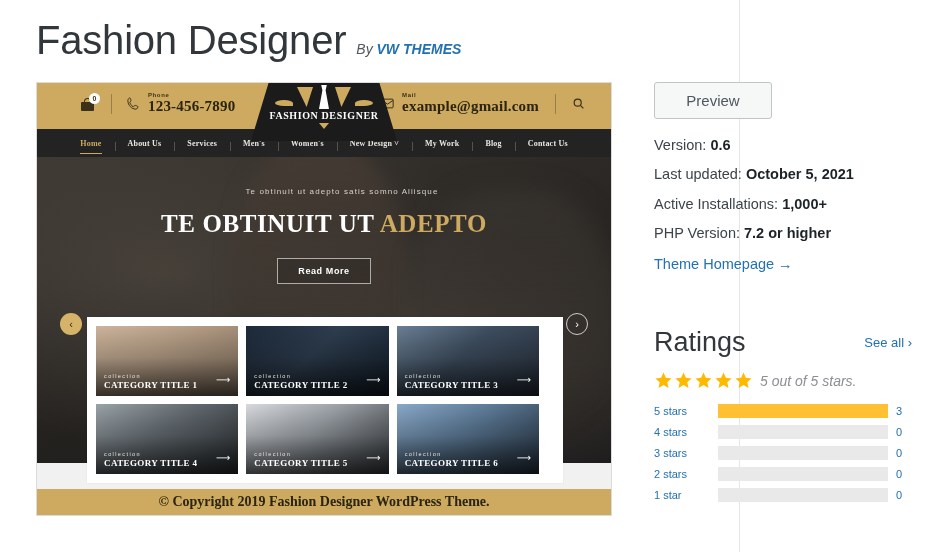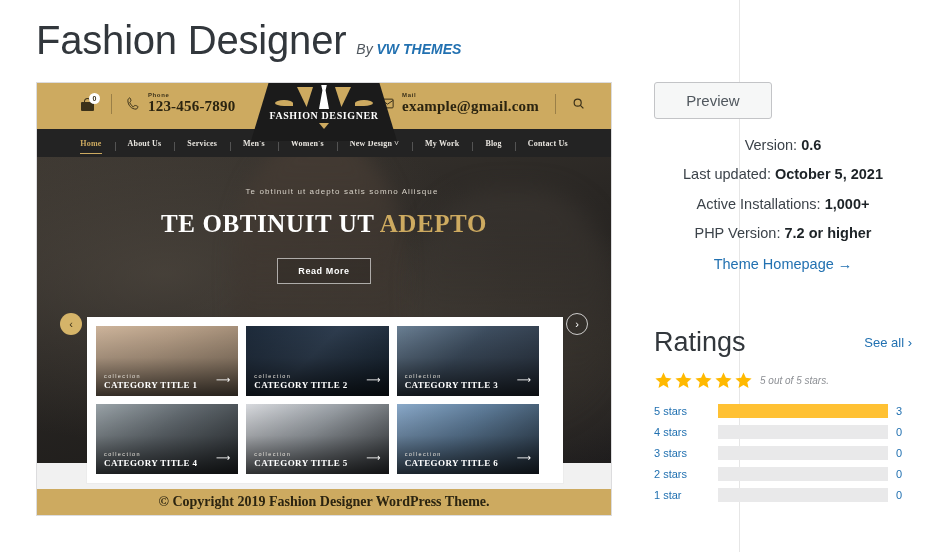--- a/index.html
+++ b/index.html
@@ -243,42 +243,42 @@
     font-size:15px; border-radius:3px; cursor:pointer;
     padding:9px 0; text-align:center; font-family:"Liberation Sans", sans-serif;
   }
   .btn-preview{
     width:118px; background:#f6f7f7; border:1px solid #c3c4c7; color:#50575e;
   }
   .btn-download{
     width:122px; background:#1279a3; border:1px solid #1279a3; color:#fff;
     font-weight:700;
   }
-  .meta{ margin-top:18px;text-align:center; }
+  .meta{ margin-top:18px; }
   .meta-line{
     font-size:14.5px; color:#3c434a; margin-bottom:12px; line-height:1.2;
   }
   .meta-line b{ color:#1d2327; font-weight:700; }
   .meta-link{
     font-size:14.5px; color:#2271b1; text-decoration:none; display:inline-block;
   }
 
   .ratings-head{
     position:relative; margin-top:55px; display:flex;
     align-items:flex-end; justify-content:space-between;
   }
   .ratings-title{ font-size:27px; font-weight:400; color:#32373c; line-height:1.1;}
   .see-all{
     font-size:13px; color:#2271b1; text-decoration:none; white-space:nowrap;
     padding-bottom:7px;
   }
   .stars-row{ display:flex; align-items:center; gap:7px; margin-top:14px; }
   .stars{ display:flex; gap:1px; }
   .star{ width:19px; height:19px; color:#ffb900; }
-  .stars-text{ font-size:10px; color:#8c8f94; font-style:italic; }
+  .stars-text{ font-size:14px; color:#8c8f94; font-style:italic; }
 
   .bars{ margin-top:14px; }
   .bar-row{
     display:flex; align-items:center; gap:8px; margin-bottom:7px;
   }
   .bar-label{
     width:56px; font-size:11px; color:#2271b1; text-decoration:none;
   }
   .bar-track{
     flex:1; height:14px; background:#e9e9ea; position:relative; overflow:hidden;

